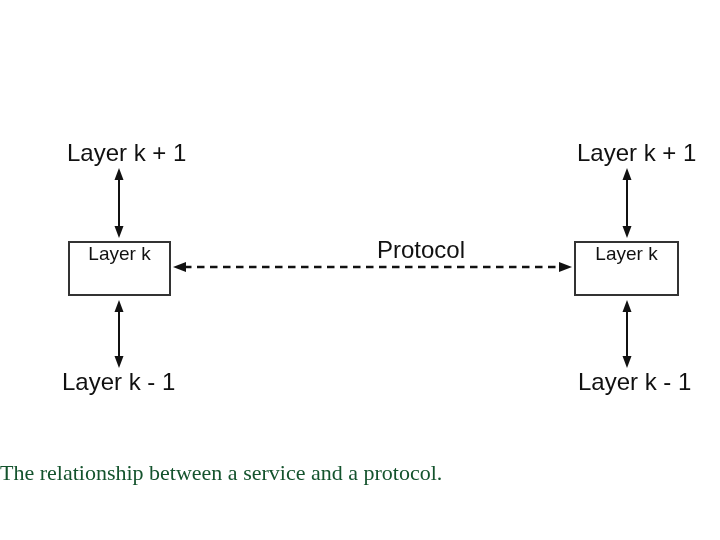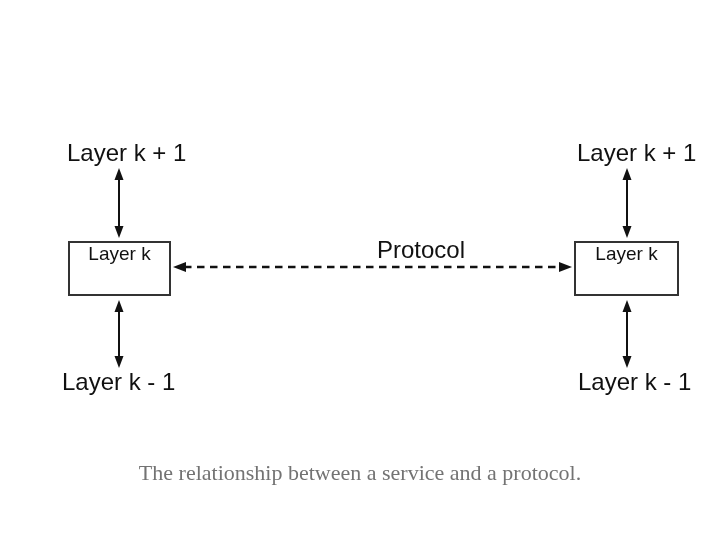--- a/index.html
+++ b/index.html
@@ -42,24 +42,24 @@
     display: flex; align-items: flex-start; justify-content: center;
     font-size: 19px;
     color: var(--ink, #111111);
   }
   .arrow {
     position: absolute;
     color: var(--ink, #111111);
   }
   .caption {
     position: absolute; left: 0; top: 460px; width: 720px;
-    text-align: center;
+    text-align: left;
     font-family: "Liberation Serif", serif;
     font-size: 22px;
-    color: #737373;
+    color: #14532d;
     white-space: nowrap;
   }
 </style>
 </head>
 <body>
 
 <div class="slide">
 
 
   <div class="dlabel" style="left:67px; top:139px;">Layer k + 1</div>

